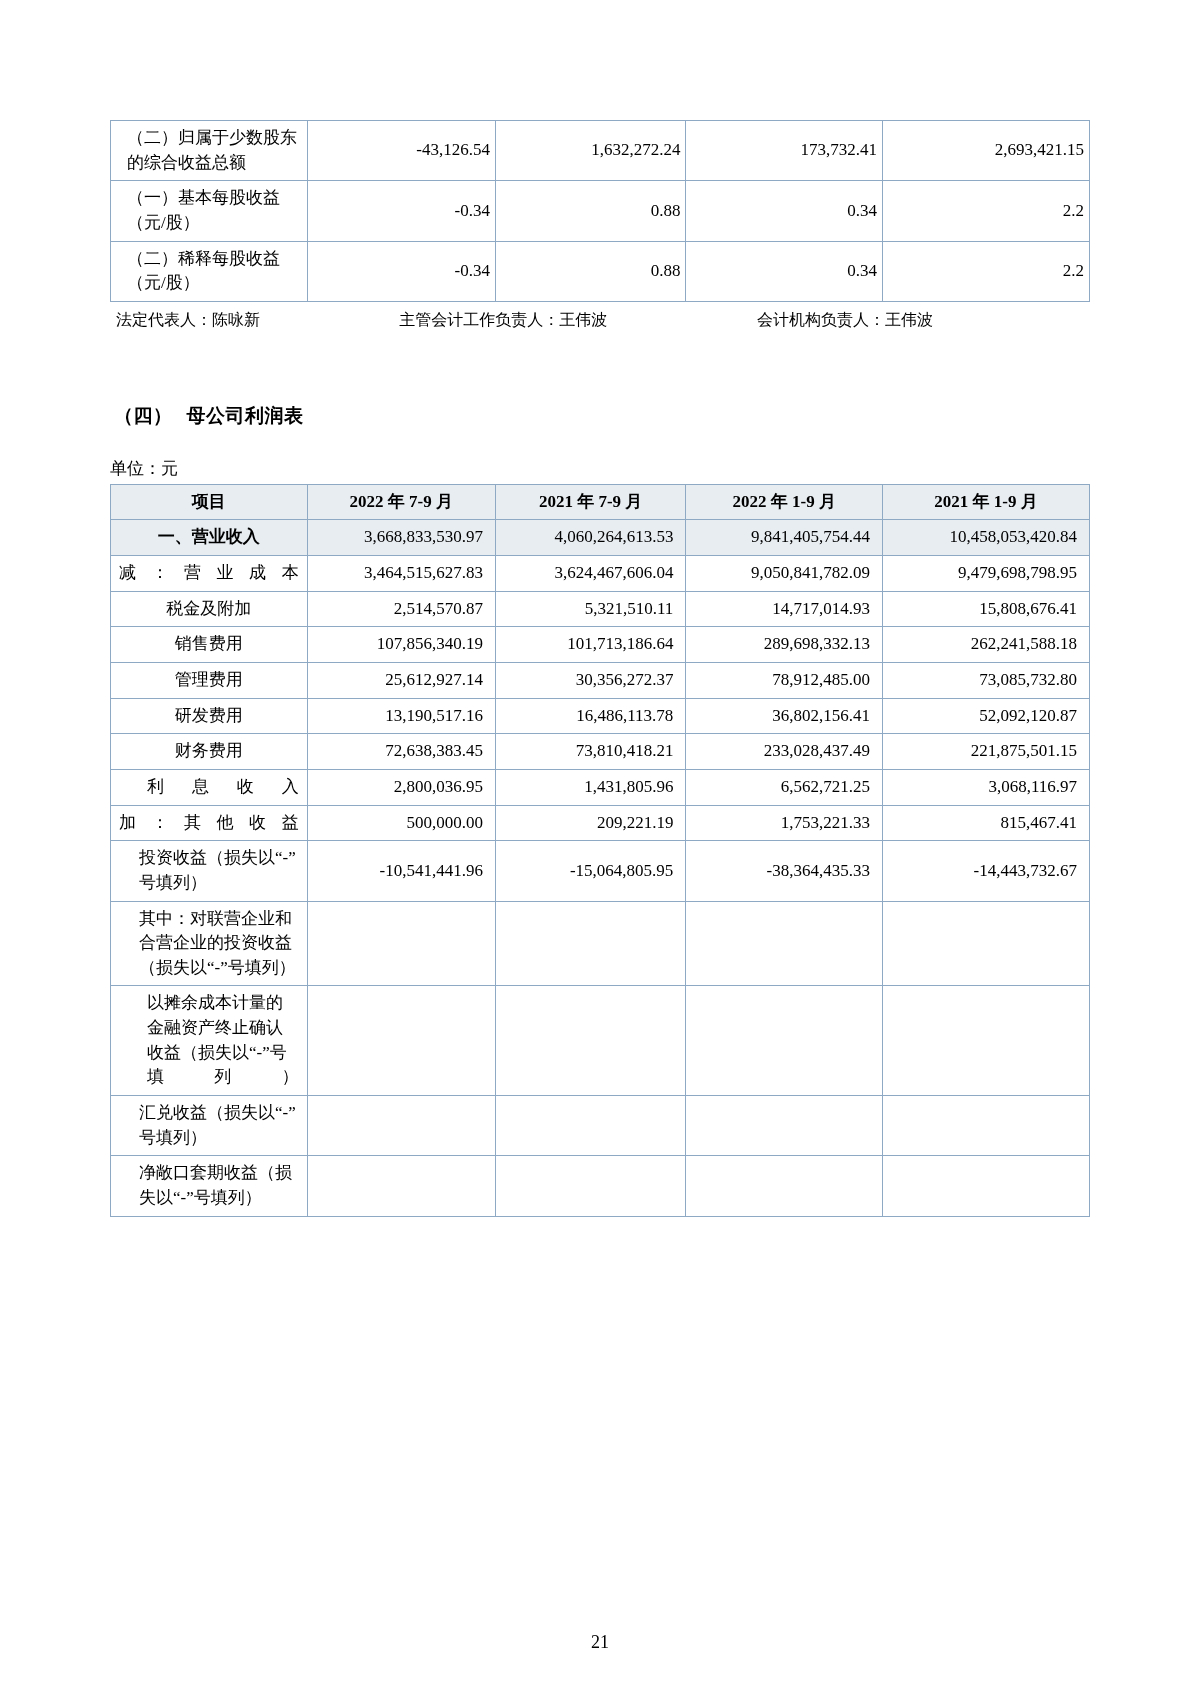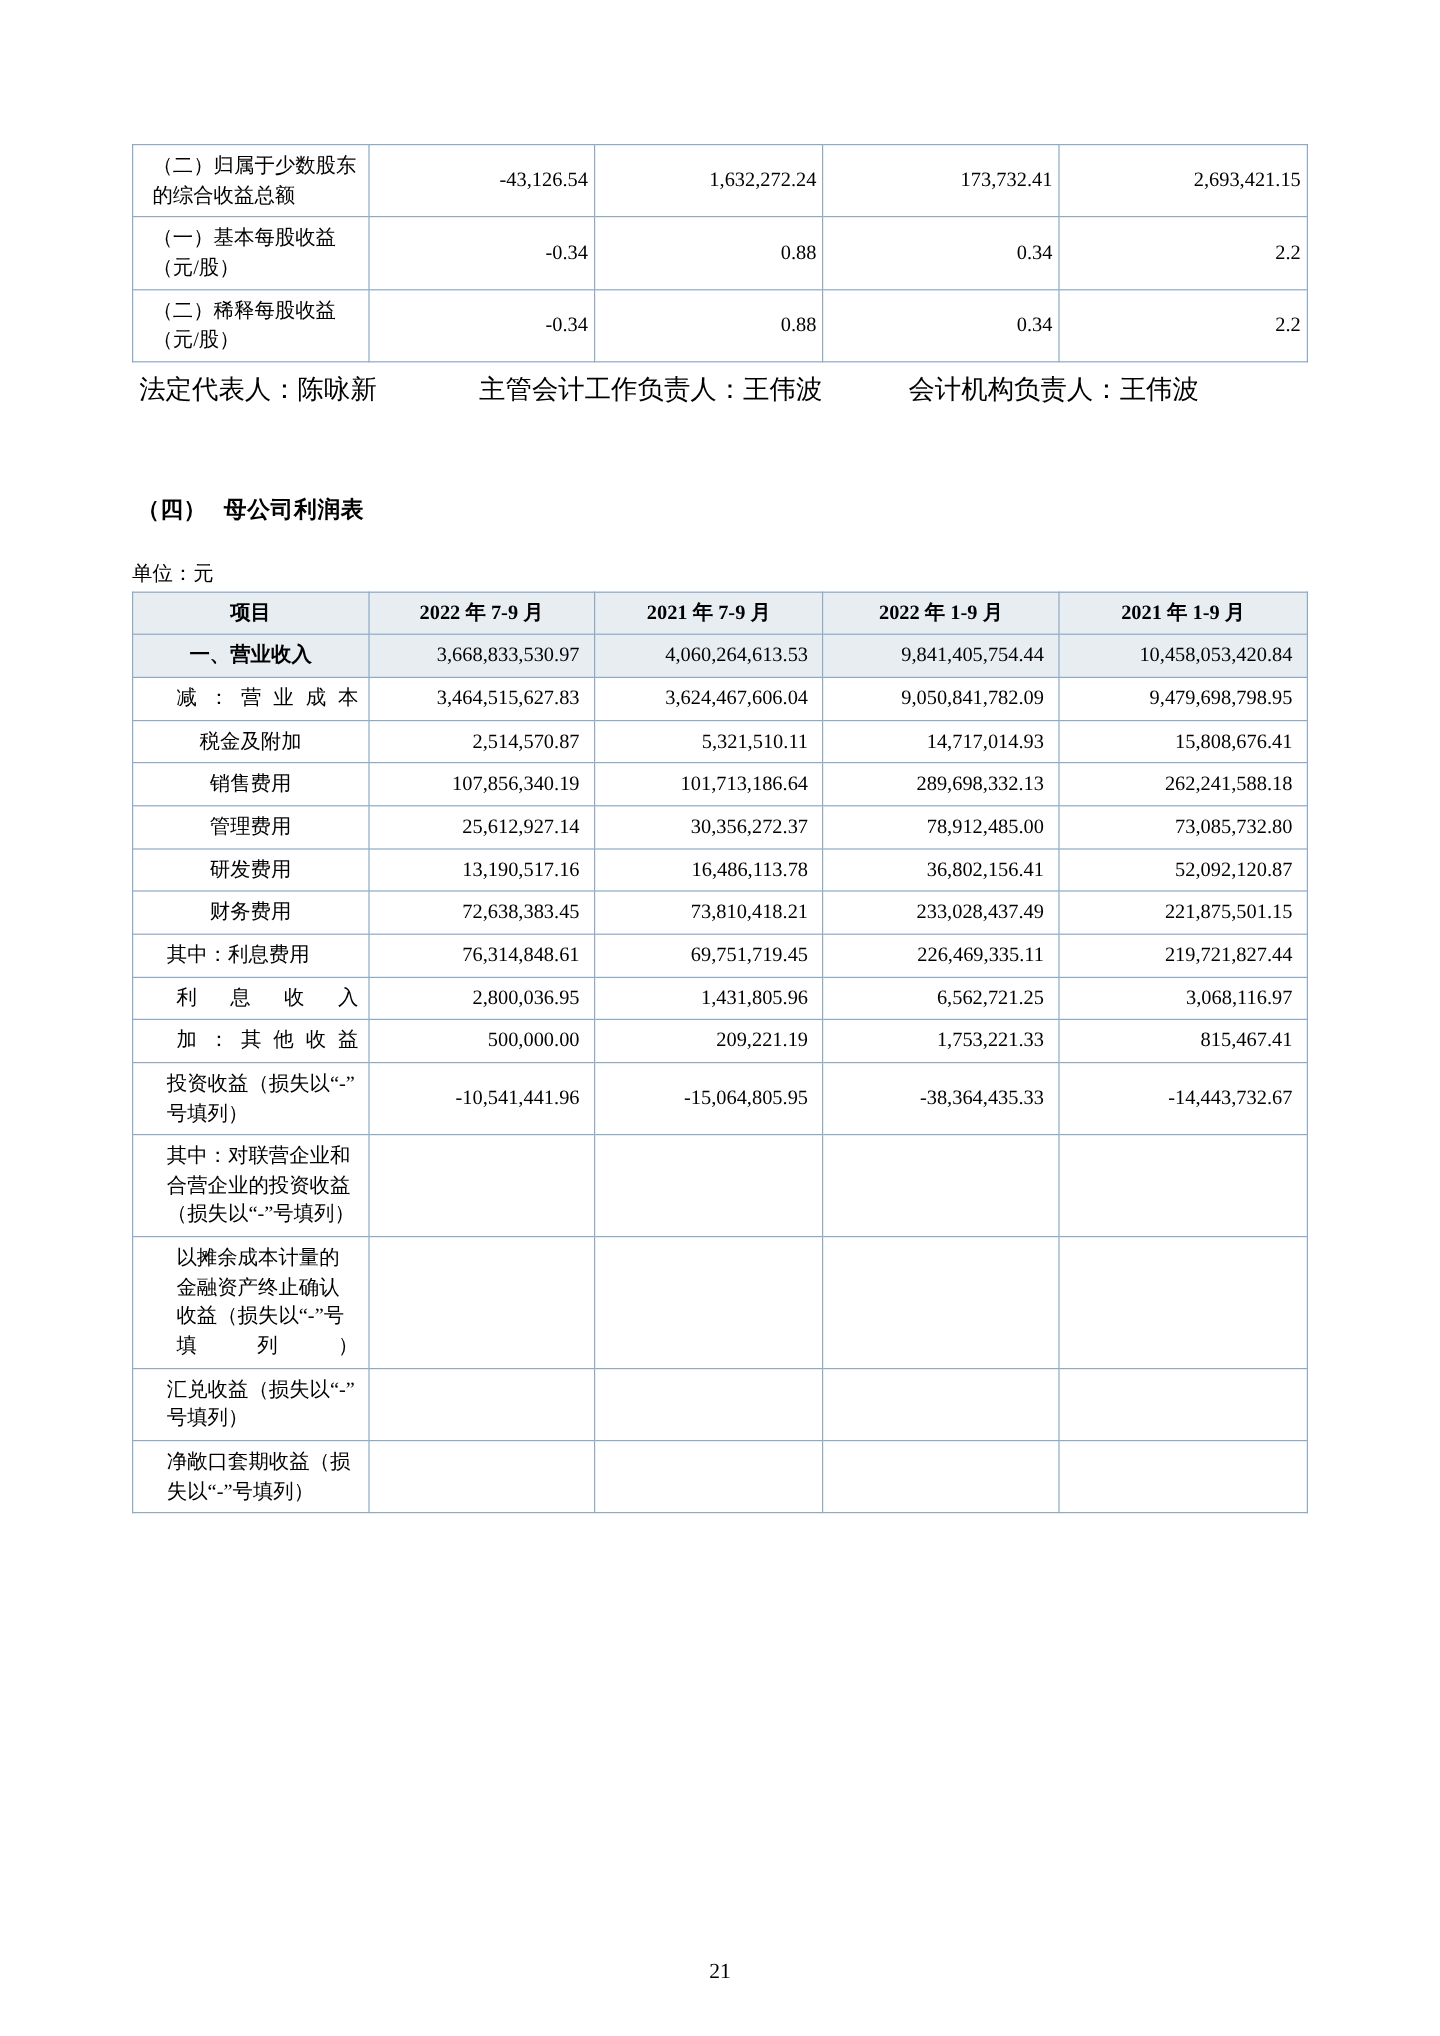--- a/index.html
+++ b/index.html
@@ -52,21 +52,21 @@
   col.c0 { width: 190px; }
   col.c1 { width: 182px; }
   col.c2 { width: 184px; }
   col.c3 { width: 190px; }
   col.c4 { width: 200px; }
 
   .signature-row {
     width: 980px;
     display: flex;
     margin-top: 8px;
-    font-size: 22px;
+    font-size: 16px;
   }
   .sig1 { width: 285px; text-align: left; padding-left: 6px;}
   .sig2 { width: 360px; text-align: left; }
   .sig3 { width: 335px; text-align: left; }
 
   .section-title {
     margin-top: 72px;
     font-size: 19px;
     font-weight: bold;
     letter-spacing: 0.5px;
@@ -101,21 +101,21 @@
   .tbl-main td.num {
     text-align: right;
     padding-right: 12px;
   }
   .tbl-main td.empty { }
   .tbl-main tr.shade td { background: #e8edf2; }
   .indent1 { padding-left: 28px; }
   .b { font-weight: bold; }
 
   .just { text-align: justify; text-align-last: justify; padding-left: 36px; padding-right: 8px;}
-  .just2 { text-align: justify; text-align-last: justify; padding-left: 36px; padding-right: 8px;}
+  .just2 { text-align: justify; text-align-last: justify; padding-left: 8px; padding-right: 8px;}
 
   .page-number {
     position: absolute;
     bottom: 44px;
     left: 0;
     width: 1200px;
     text-align: center;
     font-size: 18px;
   }
 </style>
@@ -235,27 +235,20 @@
       </tr>
 
       <tr>
         <td class="item center">财务费用</td>
         <td class="num">72,638,383.45</td>
         <td class="num">73,810,418.21</td>
         <td class="num">233,028,437.49</td>
         <td class="num">221,875,501.15</td>
       </tr>
 
-      <tr>
-        <td class="item indent1">其中：利息费用</td>
-        <td class="num">76,314,848.61</td>
-        <td class="num">69,751,719.45</td>
-        <td class="num">226,469,335.11</td>
-        <td class="num">219,721,827.44</td>
-      </tr>
 
       <tr>
         <td class="item just">利息收入</td>
         <td class="num">2,800,036.95</td>
         <td class="num">1,431,805.96</td>
         <td class="num">6,562,721.25</td>
         <td class="num">3,068,116.97</td>
       </tr>
 
       <tr>

